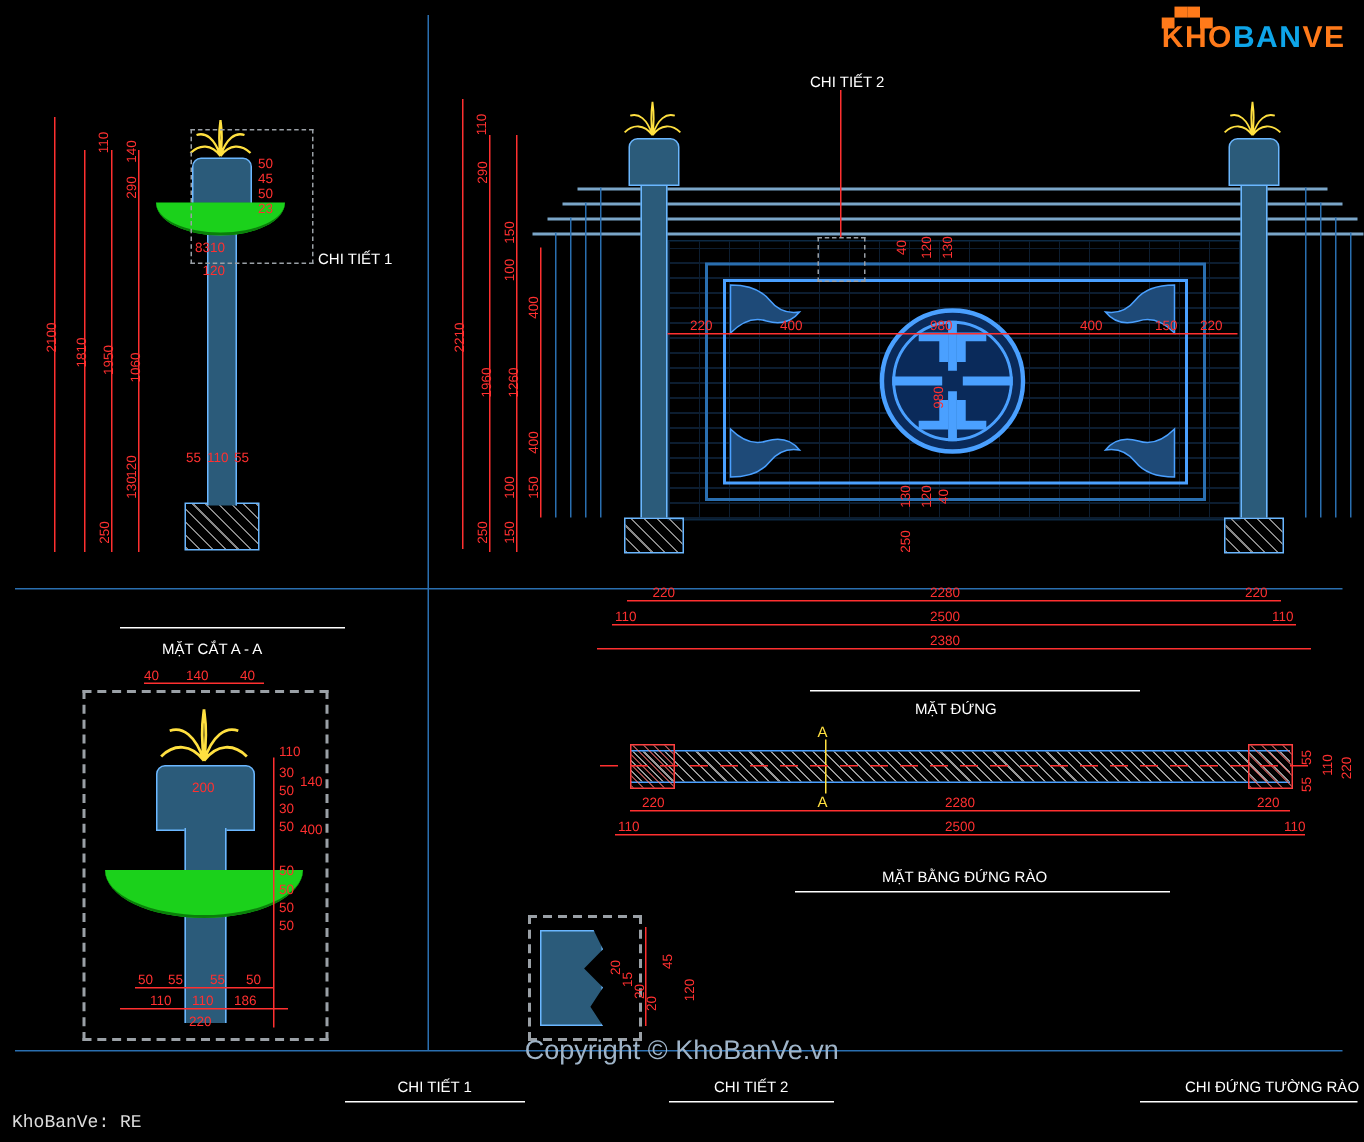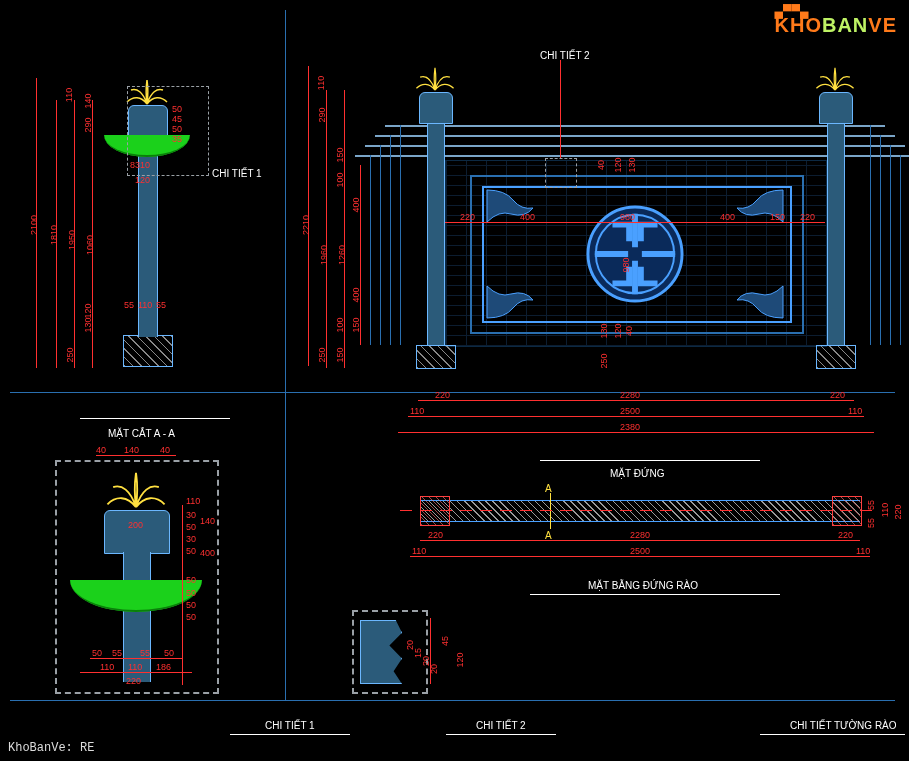--- a/index.html
+++ b/index.html
@@ -4,21 +4,21 @@
 <style>
   html,body{margin:0;padding:0;background:#000;color:#fff;font-family:Arial,Helvetica,sans-serif;font-size:10px;overflow:hidden}
   .stage{position:relative;width:909px;height:761px;background:#000}
   
   .txt{position:absolute;color:#fff;font-size:10px;white-space:nowrap}
   .red{color:#ff3030}
   .yellow{color:#ffe040}
   
   .logo{position:absolute;top:8px;right:12px;font-weight:700;font-size:20px;color:#ff7a1a;letter-spacing:1px}
   .logo .roof{display:block;line-height:6px;color:#ff7a1a;font-size:12px;letter-spacing:0}
-  .logo .grey{color:#bef264}
+  .logo .grey{color:#0ea5e9}
   .wmk{position:absolute;color:#3a6aa0;font-size:26px;font-weight:700;opacity:.9;pointer-events:none}
   .copy{position:absolute;left:0;right:0;text-align:center;color:#9fb4c8;font-size:18px;bottom:36px}
   .cmd{position:absolute;left:8px;bottom:6px;color:#dcdcdc;font-family:"Courier New",monospace;font-size:12px}
   
   .hline{position:absolute;height:1px;background:#2a6fb0}
   .vline{position:absolute;width:1px;background:#2a6fb0}
   .hline.red,.vline.red{background:#ff3030}
   
   .dashbox{position:absolute;border:2px dashed #9aa0a6}
   
@@ -94,21 +94,21 @@
     <div class="dimTxt" style="left:80px;top:120px;transform:rotate(-90deg)">290</div>
     <div class="dimTxt" style="left:62px;top:90px;transform:rotate(-90deg)">110</div>
     <div class="dimTxt" style="left:80px;top:96px;transform:rotate(-90deg)">140</div>
     <div class="dimTxt" style="left:62px;top:350px;transform:rotate(-90deg)">250</div>
     <div class="dimTxt" style="left:80px;top:320px;transform:rotate(-90deg)">130</div>
     <div class="dimTxt" style="left:80px;top:306px;transform:rotate(-90deg)">120</div>
 
     <div class="dimTxt" style="left:172px;top:104px">50</div>
     <div class="dimTxt" style="left:172px;top:114px">45</div>
     <div class="dimTxt" style="left:172px;top:124px">50</div>
-    <div class="dimTxt" style="left:172px;top:134px">35</div>
+    <div class="dimTxt" style="left:172px;top:134px">23</div>
     <div class="dimTxt" style="left:130px;top:160px">8310</div>
     <div class="dimTxt" style="left:135px;top:175px">120</div>
     <div class="dimTxt" style="left:124px;top:300px">55</div>
     <div class="dimTxt" style="left:138px;top:300px">110</div>
     <div class="dimTxt" style="left:156px;top:300px">55</div>
     <div class="txt" style="left:108px;top:428px">MẶT CẮT A - A</div>
     <div class="hline" style="left:80px;top:418px;width:150px;background:#fff;height:1px"></div>
   </div>
 
   <div>
@@ -308,19 +308,20 @@
     <div class="dimLineV" style="left:430px;top:618px;height:66px"></div>
     <div class="dimTxt" style="left:405px;top:640px;transform:rotate(-90deg)">20</div>
     <div class="dimTxt" style="left:413px;top:648px;transform:rotate(-90deg)">15</div>
     <div class="dimTxt" style="left:421px;top:656px;transform:rotate(-90deg)">20</div>
     <div class="dimTxt" style="left:429px;top:664px;transform:rotate(-90deg)">20</div>
     <div class="dimTxt" style="left:440px;top:636px;transform:rotate(-90deg)">45</div>
     <div class="dimTxt" style="left:452px;top:655px;transform:rotate(-90deg)">120</div>
     <div class="txt" style="left:476px;top:720px">CHI TIẾT 2</div>
   </div>
 
-  <div class="txt" style="left:790px;top:720px">CHI TIẾT TƯỜNG RÀO</div>
+  <div class="txt" style="left:790px;top:720px">CHI ĐỨNG TƯỜNG RÀO</div>
   <div class="hline" style="left:230px;top:734px;width:120px;background:#fff"></div>
   <div class="hline" style="left:446px;top:734px;width:110px;background:#fff"></div>
   <div class="hline" style="left:760px;top:734px;width:145px;background:#fff"></div>
 
+  <div class="copy" style="bottom:50px">Copyright © KhoBanVe.vn</div>
   <div class="cmd"><span>KhoBanVe: RE</span></div>
 </div>
 
 </body></html>

